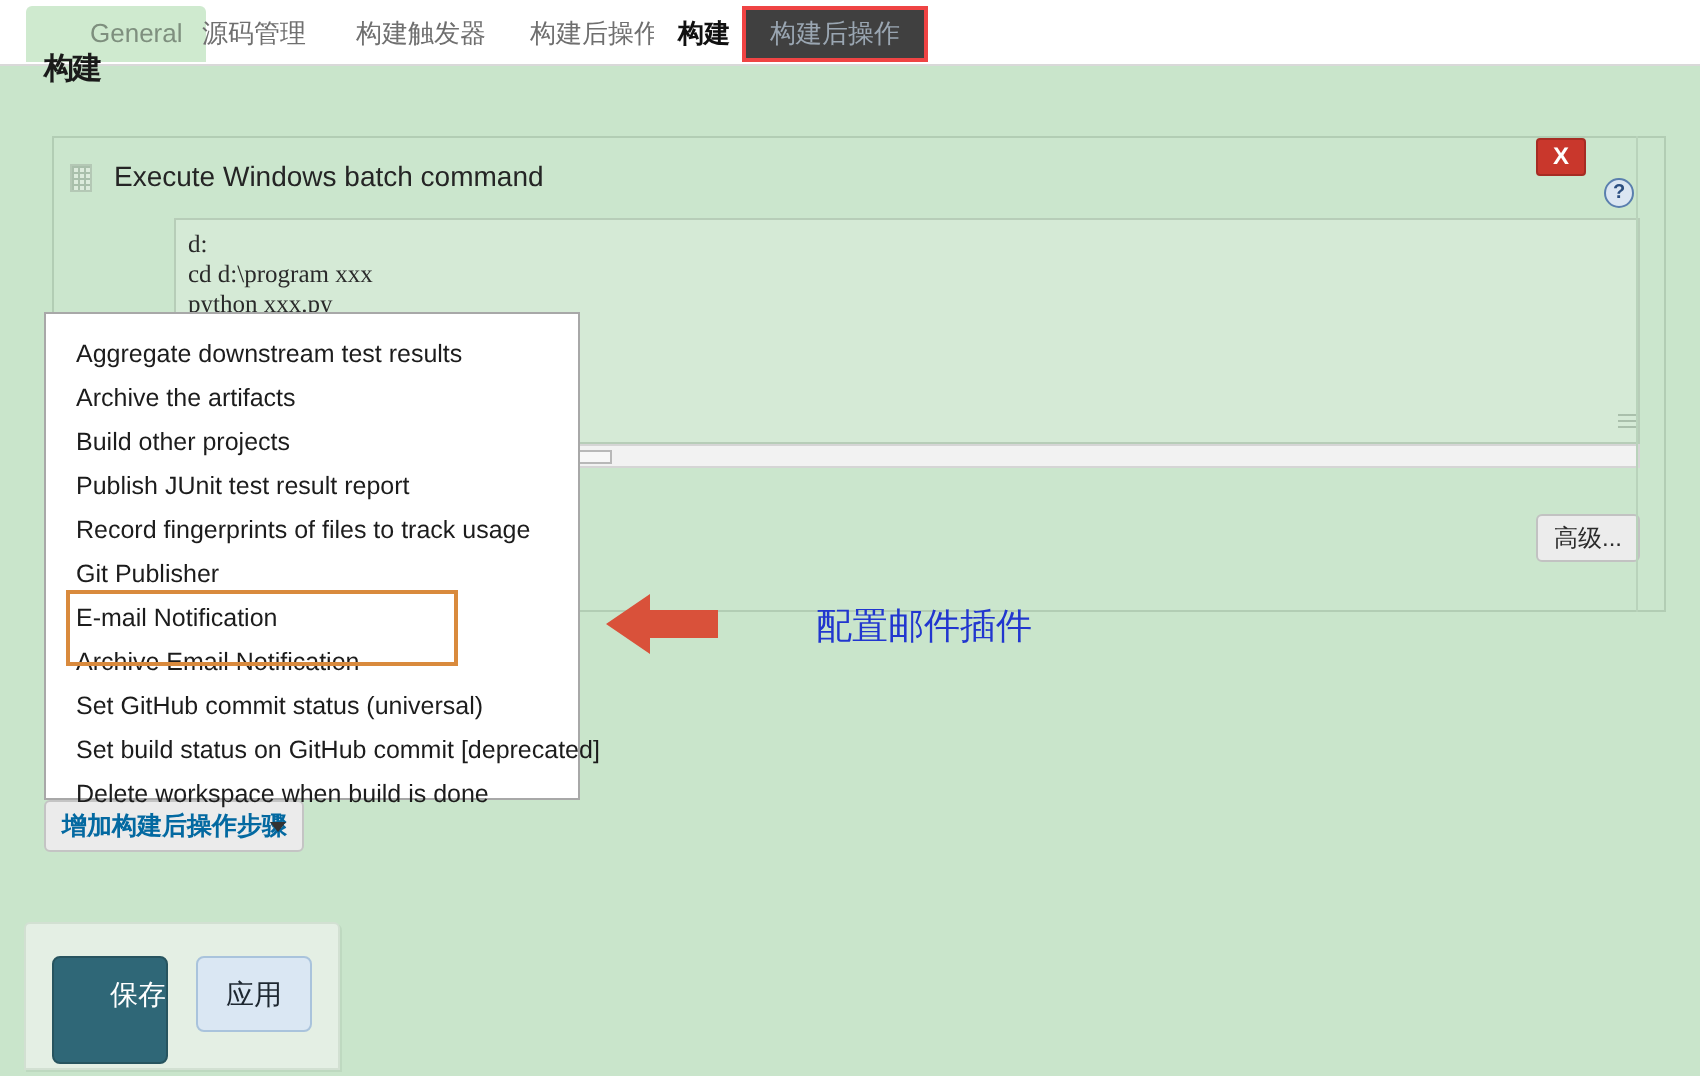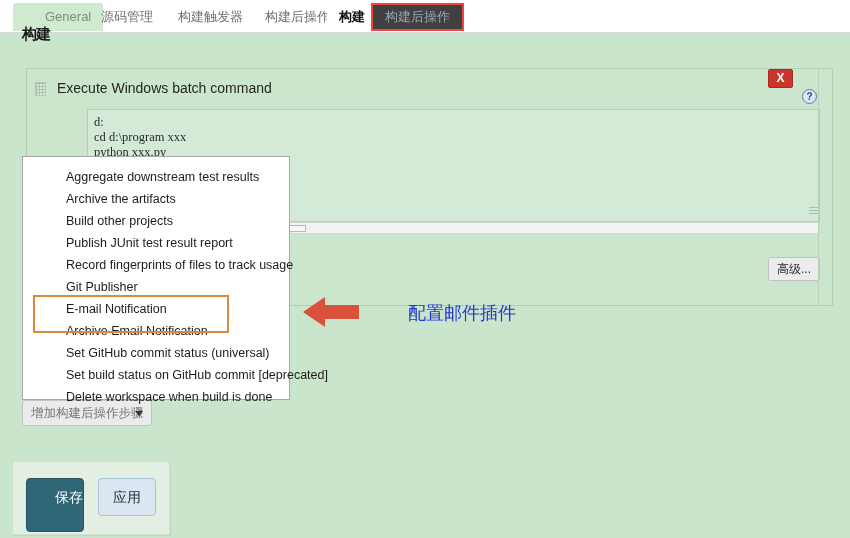--- a/index.html
+++ b/index.html
@@ -240,26 +240,25 @@
     height: 244px;
     background: #ffffff;
     border: 1px solid #a8a8a8;
     box-sizing: border-box;
     z-index: 40;
   }
   .menu-item {
     position: relative;
     height: 22px;
     line-height: 22px;
-    padding-left: 4px;
+    padding-left: 15px;
     font-size: 12.5px;
     color: #1c1c1c;
     white-space: nowrap;
     box-sizing: border-box;
-    margin-left: 39px;
   }
   #menu-highlight {
     position: absolute;
     left: 10px;
     top: 138px;
     width: 196px;
     height: 38px;
     border: 2px solid #d98a3d;
     box-sizing: border-box;
     z-index: 45;
@@ -296,24 +295,25 @@
     position: absolute;
     left: 22px;
     top: 400px;
     width: 130px;
     height: 26px;
     background: #ebebeb;
     border: 1px solid #c4c4c4;
     border-radius: 3px;
     box-sizing: border-box;
     font-size: 12.5px;
-    color: #737373;
+    color: #0369a1;
     line-height: 24px;
     padding-left: 8px;
     white-space: nowrap;
+    font-weight: bold;
   }
   #add-postbuild-caret {
     position: absolute;
     right: 8px;
     top: 10px;
     width: 0; height: 0;
     border-left: 4px solid transparent;
     border-right: 4px solid transparent;
     border-top: 5px solid #333;
   }

